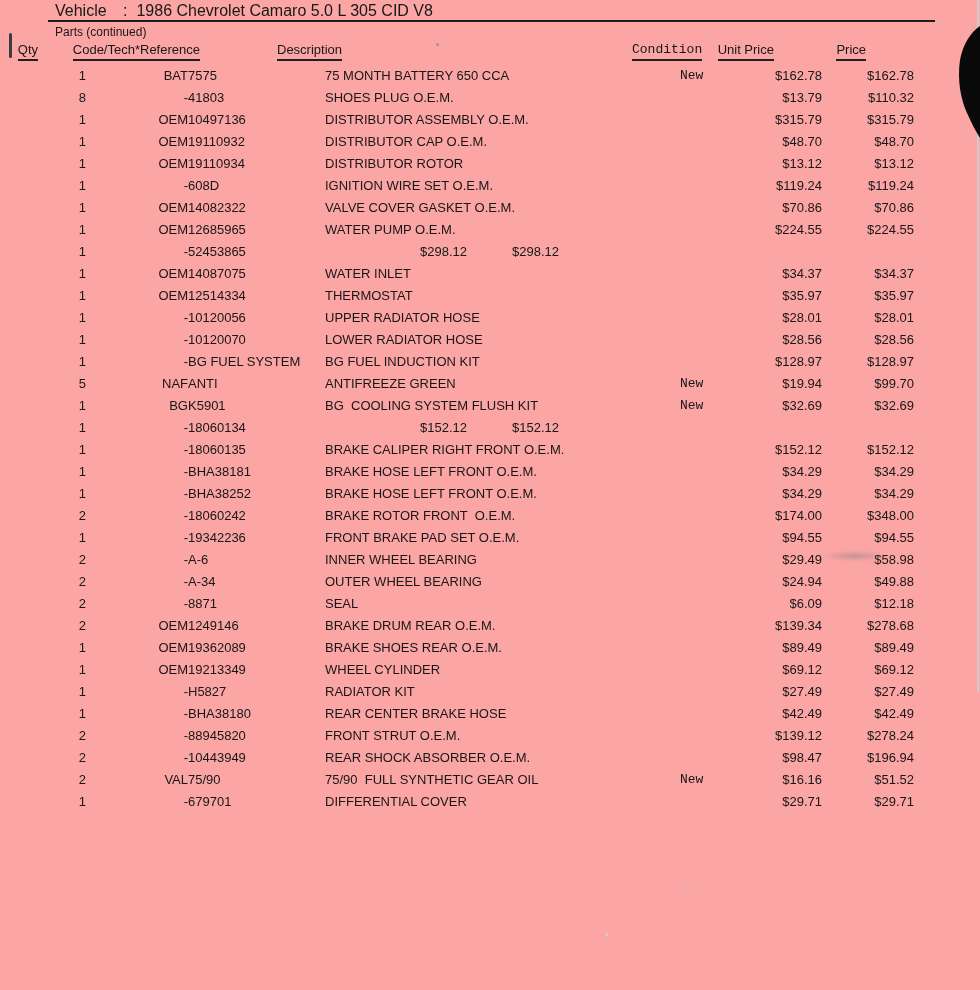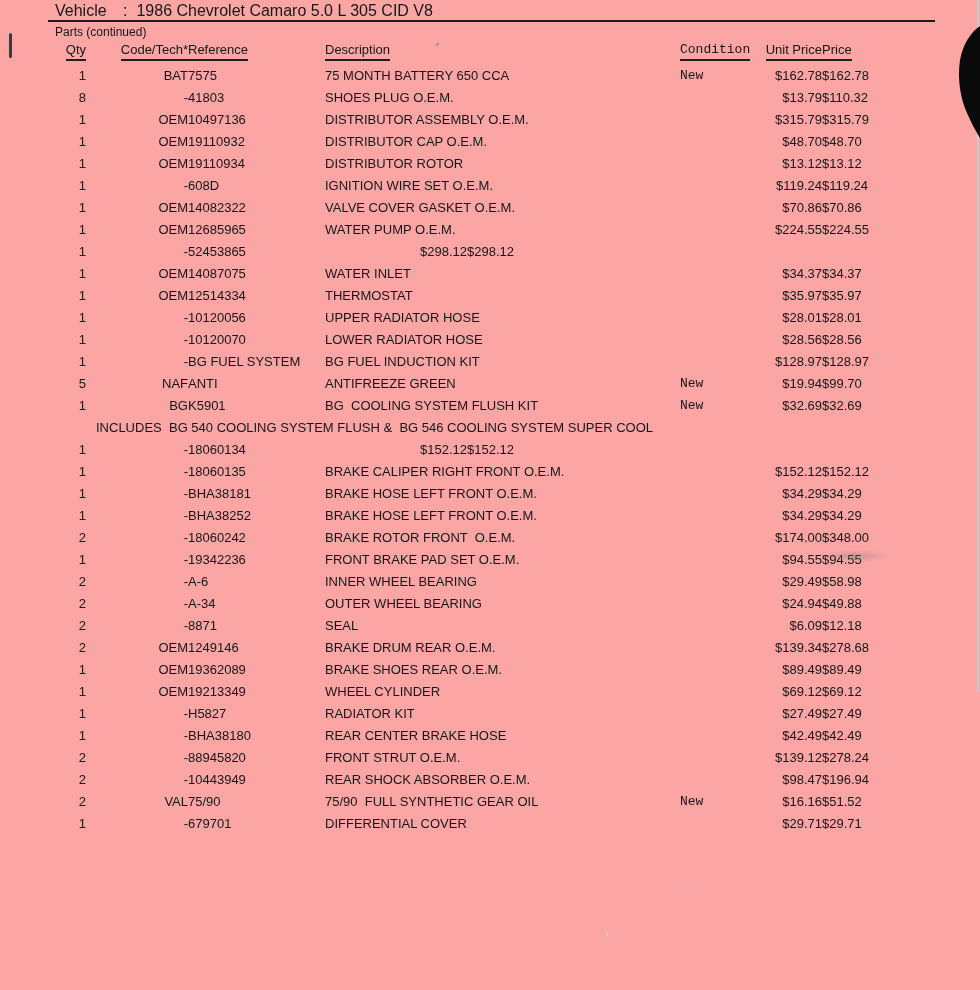--- a/index.html
+++ b/index.html
@@ -23,40 +23,40 @@
     background:#1b1b1b;
   }
   .section-title {
     position:absolute; top:23px; left:55px;
     font-size:12px; line-height:19px;
   }
 
   
   .parts-table { position:absolute; top:42px; left:0; width:980px; }
 
-  .thead { display:flex; height:22px; padding-left:48px; font-size:13px; align-items:flex-start; }
+  .thead { display:flex; height:22px; font-size:13px; align-items:flex-start; }
   .th span {
     display:inline-block; border-bottom:2px solid #1f1f1f; padding-bottom:2px;
     line-height:15px;
   }
 
   .tbody { margin-top:0; }
   .tr { display:flex; height:22px; align-items:center; padding-left:48px;
         font-size:13px; white-space:pre; }
   .note-row { display:flex; height:22px; align-items:center; padding-left:96px;
         font-size:13px; white-space:pre; }
 
   
   .c-qty   { width:38px;  text-align:right; }
   .c-code  { width:92px;  margin-left:10px; text-align:right; }
   .c-ref   { width:137px; text-align:left; }
   .c-desc  { width:355px; text-align:left; }
   .c-cond  { width:62px;  text-align:left;font-family:Liberation Mono, monospace; }
   .c-unit  { width:80px;  text-align:right; }
-  .c-price { width:92px;  }
+  .c-price { width:92px;  text-align:right; }
 
   
   .edge-line-right {
     position:absolute; top:0; right:1px; width:2px; height:692px;
     background:#cbcbcb;
   }
   .blob-right { position:absolute; top:26px; right:0; width:26px; height:112px; }
   .left-mark {
     position:absolute; top:33px; left:9px; width:3px; height:25px;
     background:#3c3c3c; border-radius:2px;
@@ -249,23 +249,20 @@
   <div class="tr">
     <div class="td c-qty">1</div>
     <div class="td c-code">BG</div>
     <div class="td c-ref">K5901</div>
     <div class="td c-desc">BG  COOLING SYSTEM FLUSH KIT</div>
     <div class="td c-cond">New</div>
     <div class="td c-unit">$32.69</div>
     <div class="td c-price">$32.69</div>
   </div>
 
-  <div class="note-row">
-    <span>INCLUDES  BG 540 COOLING SYSTEM FLUSH &amp;  BG 546 COOLING SYSTEM SUPER COOL</span>
-  </div>
 
   <div class="tr">
     <div class="td c-qty">1</div>
     <div class="td c-code">-</div>
     <div class="td c-ref">18060134</div>
     <div class="td c-cond"></div>
     <div class="td c-unit">$152.12</div>
     <div class="td c-price">$152.12</div>
   </div>
 

